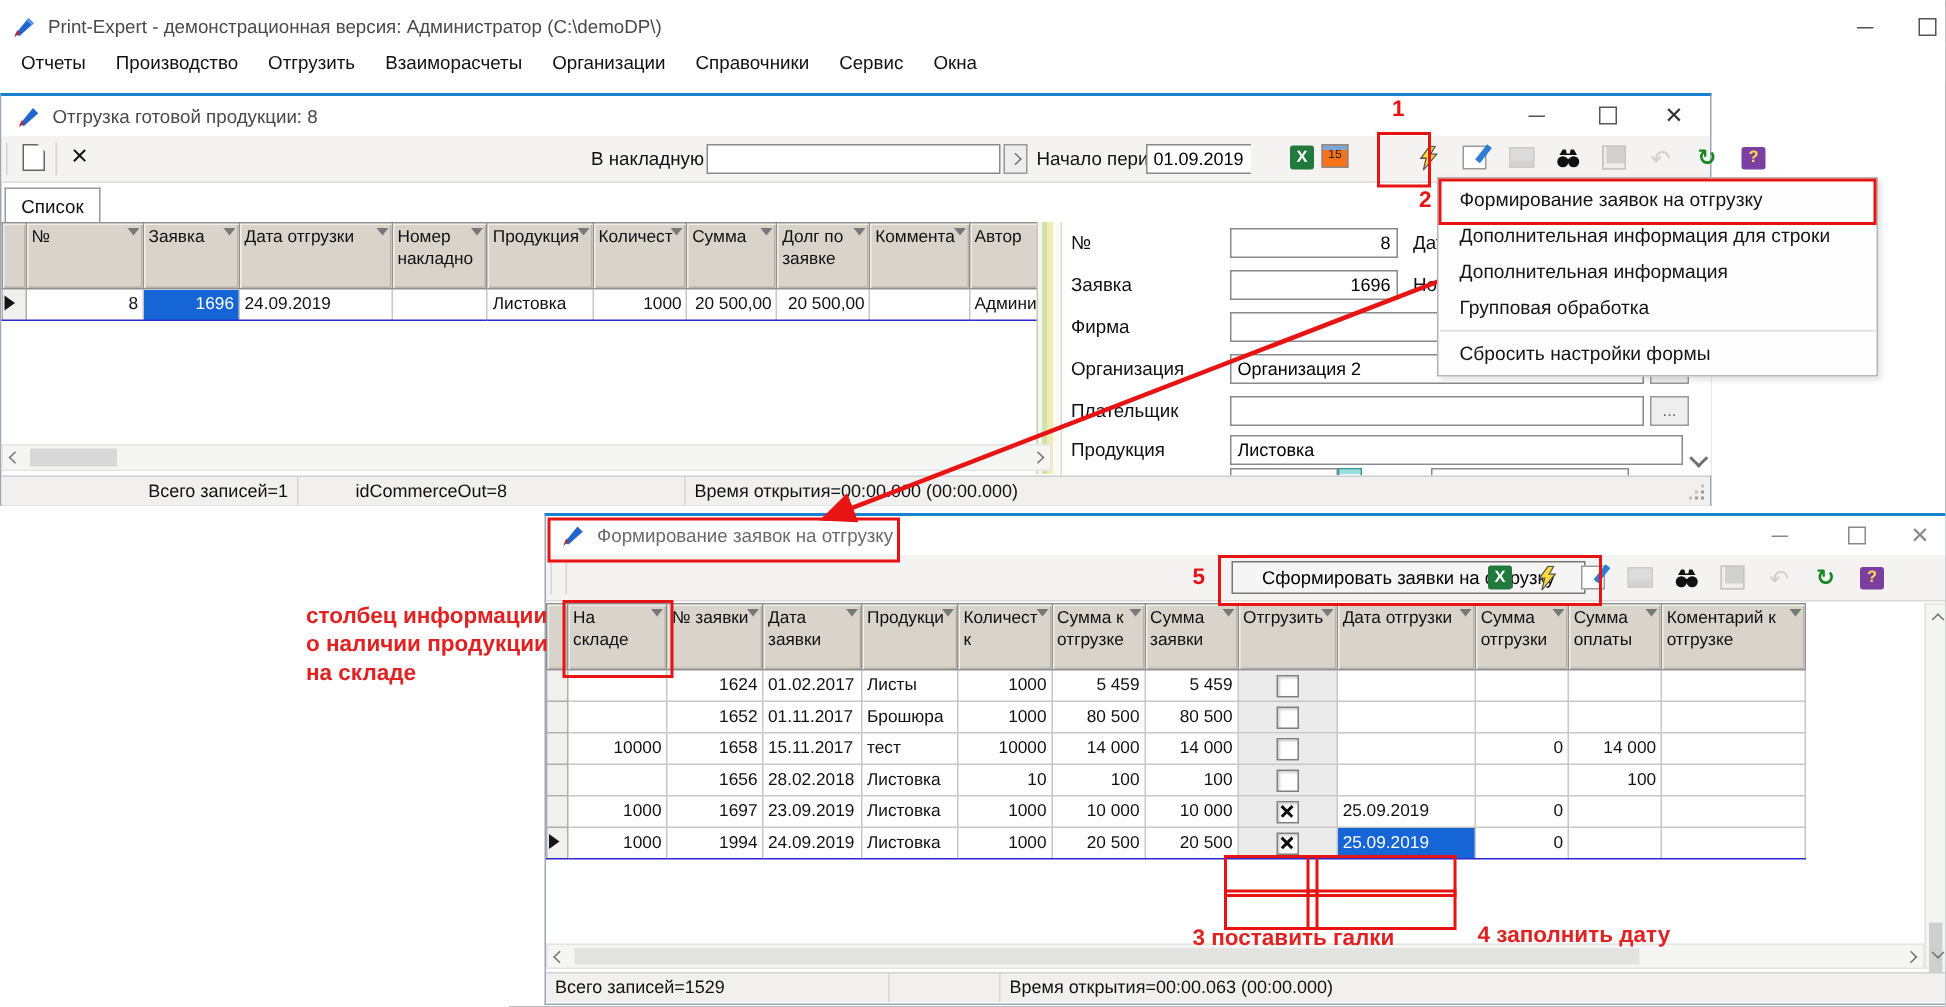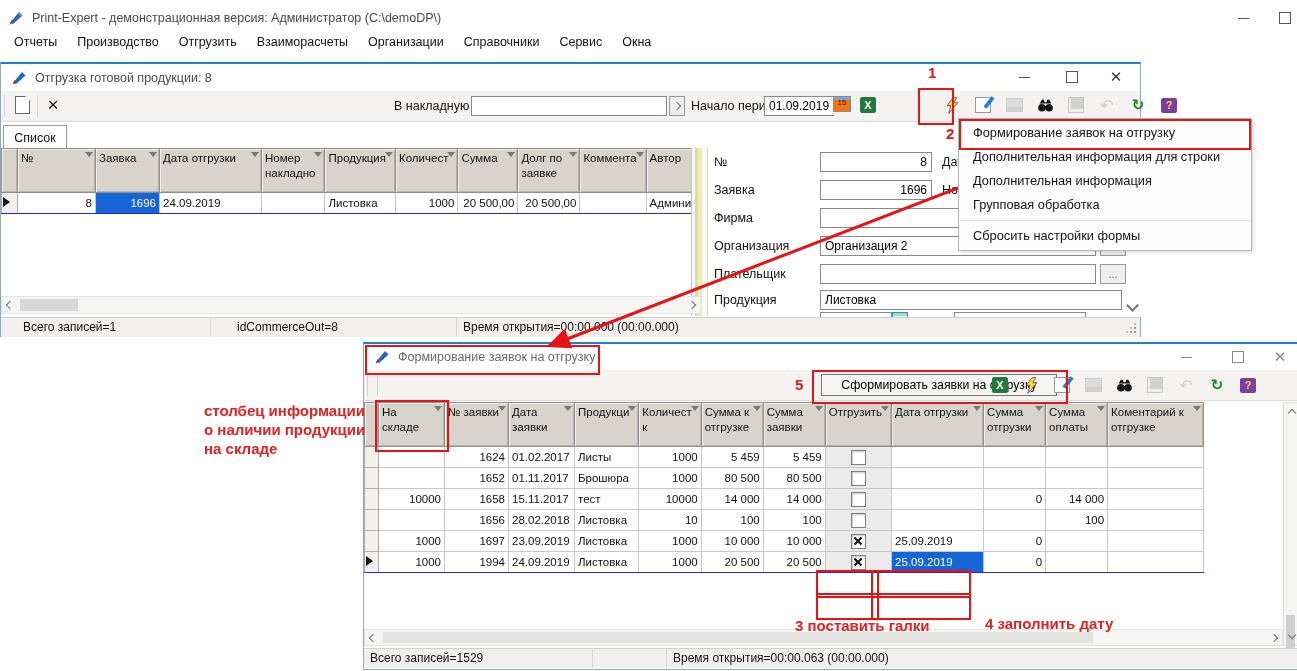--- a/index.html
+++ b/index.html
@@ -85,21 +85,21 @@
   .panel{position:absolute;background:#fff;overflow:hidden;border-left:1px solid #d9d9d9;}
   .panel .lbl{position:absolute;font-size:12.5px;color:#111;}
   
   .ann{position:absolute;z-index:60;pointer-events:none;}
   .ann-box{border:2px solid #e81313;}
   .ann-num{color:#e81313;font-size:15px;font-weight:bold;}
   .ann-text{color:#e02222;font-weight:bold;font-size:15px;white-space:nowrap;}
   .note{line-height:19px;}
   .arrowsvg{position:absolute;left:0;top:0;width:1297px;height:671px;z-index:40;pointer-events:none;}
   
-  .calbtn{position:absolute;width:18px;height:16px;background:#f97316;border:1px solid #8a8a8a;box-sizing:border-box;font-size:8px;text-align:center;line-height:12px;color:#222;}
+  .calbtn{position:absolute;width:18px;height:16px;background:#f97316;border:1px solid #8a8a8a;box-sizing:border-box;font-size:8px;text-align:center;line-height:12px;color:#222;margin-left:48px;}
   .calbtn:before{content:"";position:absolute;left:0;right:0;top:0;height:3px;background:#7ba7d7;}
   .calcbtn{position:absolute;width:16px;height:14px;background:#e8fbfb;border:1px solid #2d9a9a;box-sizing:border-box;box-shadow:inset 0 3px 0 #9adddd;}
 </style>
 </head>
 <body>
 
 <div class="screen">
 
   <div class="abs main-titlebar">
     <svg class="appicon" viewBox="0 0 16 16">
@@ -294,21 +294,21 @@
         <span class="ar" style="left:0;top:0;">
             <i class="chv sm l"></i>
           </span>
         <div class="thumb" style="left:18px;top:2px;bottom:2px;width:58px;"></div>
         <span class="ar" style="right:0;top:0;">
             <i class="chv sm r"></i>
           </span>
       </div>
 
       <div class="statusbar grip" style="top:253px;">
-        <span class="seg" style="left:16px;width:194px;">Всего записей=1</span>
+        <span class="seg" style="left:4px;width:194px;text-align:right;">Всего записей=1</span>
         <span class="seg" style="left:230px;width:226px;">idCommerceOut=8</span>
         <span class="seg" style="left:456px;width:560px;border-right:none;">Время открытия=00:00.000 (00:00.000)</span>
       </div>
     </div>
   </div>
 
   <div class="win" style="left:363px;top:342px;width:935px;height:328px;">
     <div class="wbody">
       <div class="wtitle" style="height:26px;">
         <svg class="appicon" style="margin-left:10px;" viewBox="0 0 16 16">

